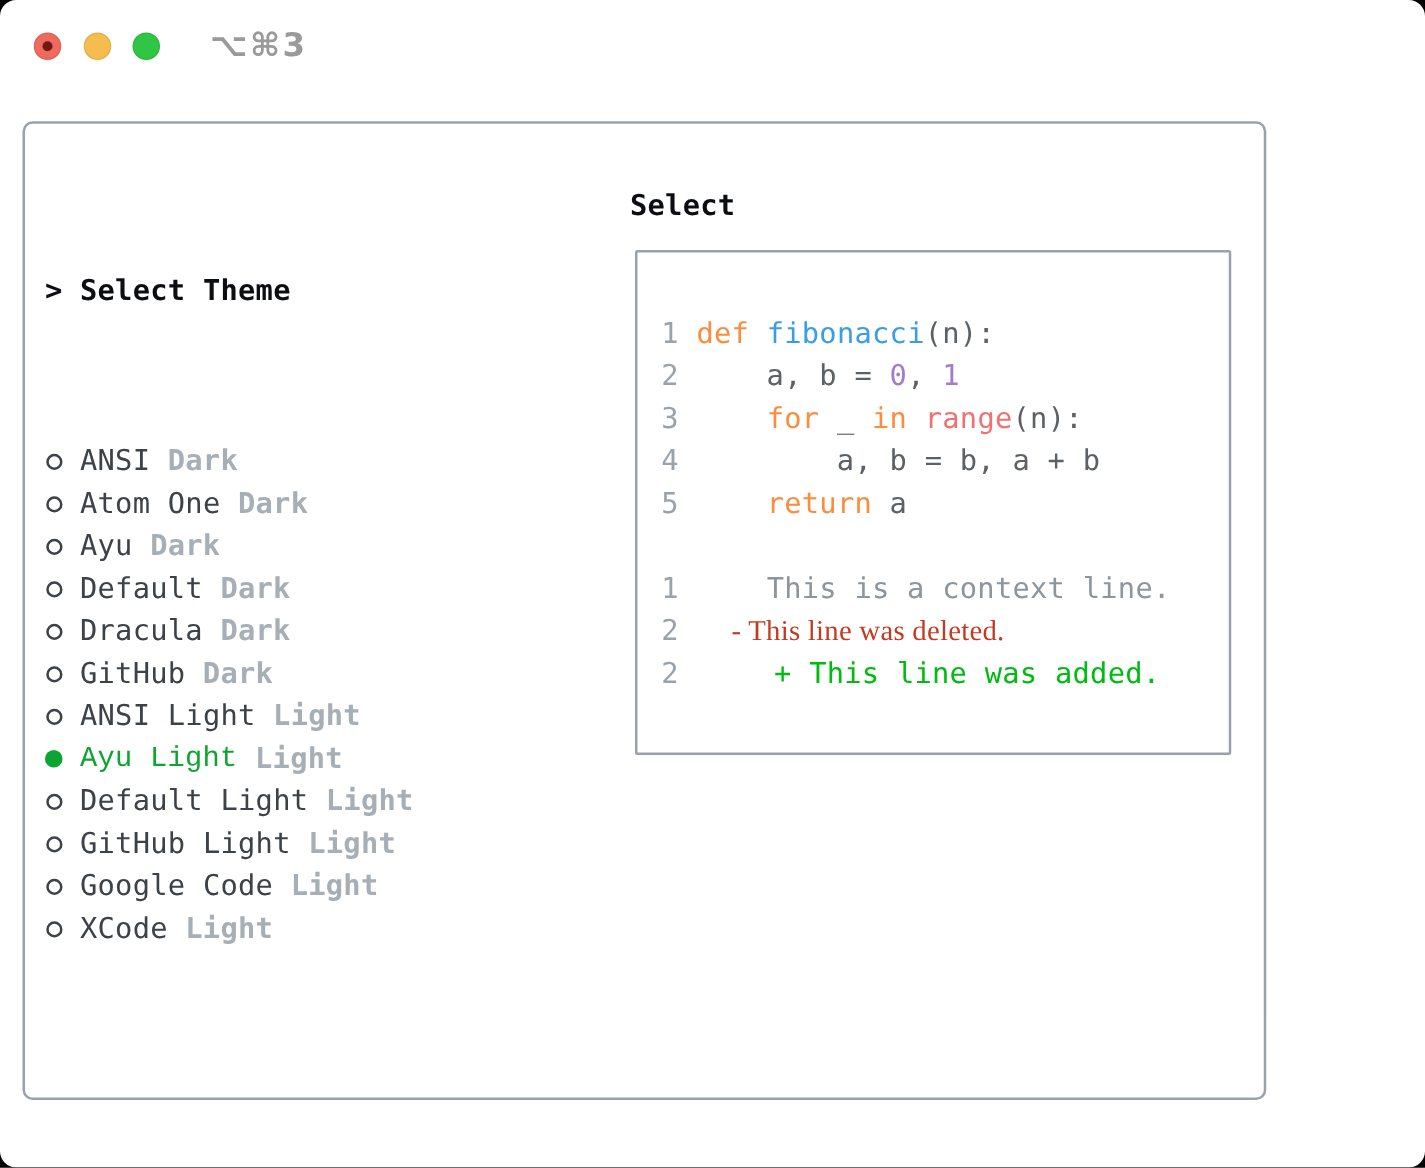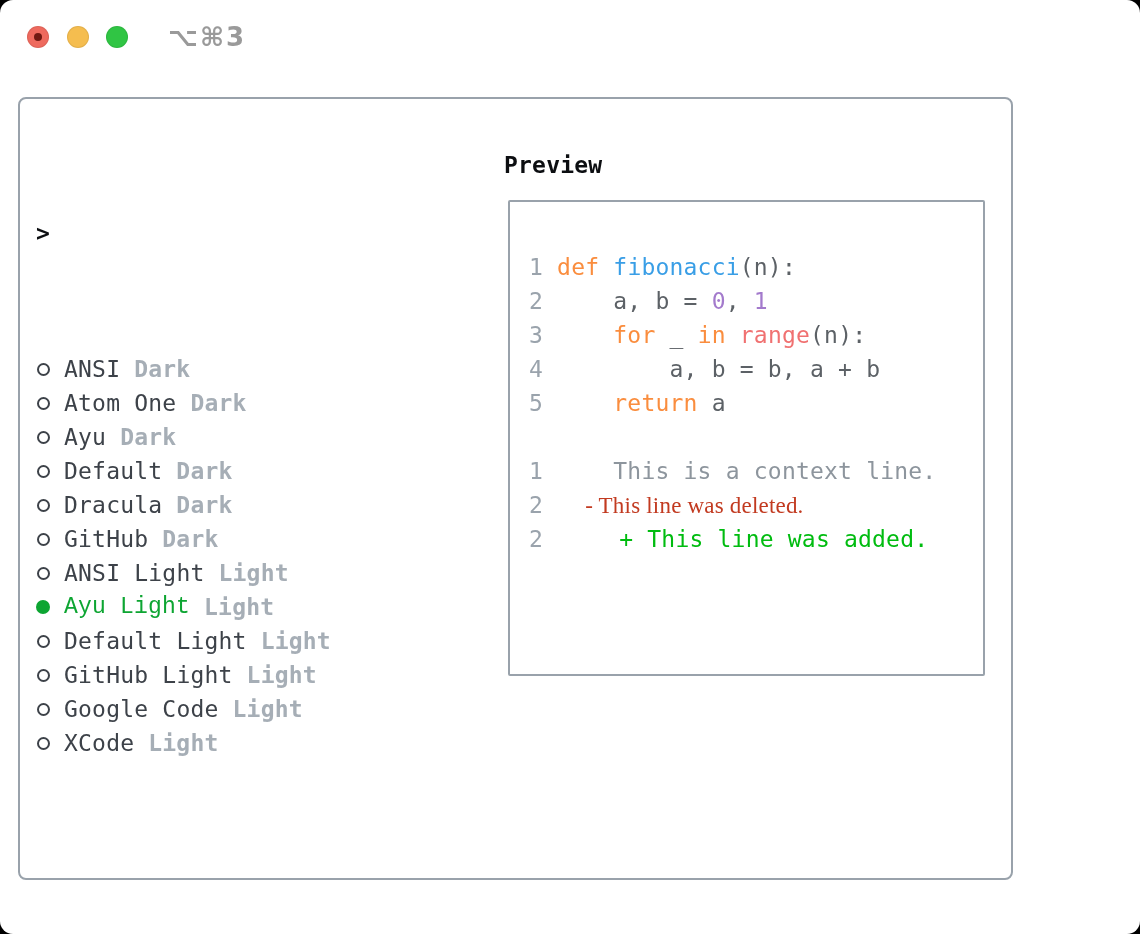--- a/index.html
+++ b/index.html
@@ -43,21 +43,21 @@
     border-radius:50%;margin-left:1px;}
   .circle.filled{width:14px;height:14px;border:none;background:var(--selection-green);margin-left:0;}
   .hdr{font-weight:bold;color:var(--header-text);}
   .item-name{color:var(--item-text);}
   .item-name.sel{color:var(--selection-green);font-family:Liberation Mono, monospace;}
   .variant{color:var(--variant-dim);margin-left:14px;font-weight:bold;}
   .spacer{height:34px;}
   
   .preview-header{position:absolute;left:484px;top:49px;height:34px;line-height:34px;
     font-weight:bold;color:var(--header-text);}
-  .preview-box{position:absolute;left:488px;top:101px;width:477px;height:476px;
+  .preview-box{position:absolute;left:488px;top:101px;width:477px;height:404px;
     border:2px solid var(--border);border-radius:2px;background:#fff;}
   .code{position:absolute;left:19px;top:48px;}
   .code-line{height:34px;line-height:34px;}
   .tok-ln{color:var(--line-number);}
   .tok-kw{color:var(--syntax-keyword);}
   .tok-fn{color:var(--syntax-function);}
   .tok-num{color:var(--syntax-number);}
   .tok-call{color:var(--syntax-call);}
   .tok-fg{color:var(--code-foreground);}
   .tok-ctx{color:var(--context-line);}
@@ -76,36 +76,37 @@
     <div class="light light-min"></div>
     <div class="light light-zoom"></div>
     <div class="window-title">⌥⌘3</div>
   </div>
 
   <div class="panel">
 
     <div class="left-col mono">
       <div class="row">
         <span class="bullet-cell"><span class="caret">&gt;</span></span>
+        <span class="hdr">Select Theme</span>
       </div>
 
       <div id="theme-list"><div class="row"><span class="bullet-cell"><span class="circle"></span></span><span class="item-name">ANSI</span><span class="variant">Dark</span></div><div class="row"><span class="bullet-cell"><span class="circle"></span></span><span class="item-name">Atom One</span><span class="variant">Dark</span></div><div class="row"><span class="bullet-cell"><span class="circle"></span></span><span class="item-name">Ayu</span><span class="variant">Dark</span></div><div class="row"><span class="bullet-cell"><span class="circle"></span></span><span class="item-name">Default</span><span class="variant">Dark</span></div><div class="row"><span class="bullet-cell"><span class="circle"></span></span><span class="item-name">Dracula</span><span class="variant">Dark</span></div><div class="row"><span class="bullet-cell"><span class="circle"></span></span><span class="item-name">GitHub</span><span class="variant">Dark</span></div><div class="row"><span class="bullet-cell"><span class="circle"></span></span><span class="item-name">ANSI Light</span><span class="variant">Light</span></div><div class="row"><span class="bullet-cell"><span class="circle filled"></span></span><span class="item-name sel">Ayu Light</span><span class="variant">Light</span></div><div class="row"><span class="bullet-cell"><span class="circle"></span></span><span class="item-name">Default Light</span><span class="variant">Light</span></div><div class="row"><span class="bullet-cell"><span class="circle"></span></span><span class="item-name">GitHub Light</span><span class="variant">Light</span></div><div class="row"><span class="bullet-cell"><span class="circle"></span></span><span class="item-name">Google Code</span><span class="variant">Light</span></div><div class="row"><span class="bullet-cell"><span class="circle"></span></span><span class="item-name">XCode</span><span class="variant">Light</span></div></div>
 
       <div class="spacer"></div>
 
       
 
       
 
       
 
       
       
     </div>
 
-    <div class="preview-header mono">Preview</div>
+    <div class="preview-header mono">Select</div>
 
     <div class="preview-box">
       <div class="code mono" id="preview-code"><div class="code-line"><span class="tok-ln">1 </span><span class="tok-kw">def</span><span class="tok-fg"> </span><span class="tok-fn">fibonacci</span><span class="tok-fg">(n):</span></div><div class="code-line"><span class="tok-ln">2 </span><span class="tok-fg">    a, b = </span><span class="tok-num">0</span><span class="tok-fg">, </span><span class="tok-num">1</span></div><div class="code-line"><span class="tok-ln">3 </span><span class="tok-fg">    </span><span class="tok-kw">for</span><span class="tok-fg"> _ </span><span class="tok-kw">in</span><span class="tok-fg"> </span><span class="tok-call">range</span><span class="tok-fg">(n):</span></div><div class="code-line"><span class="tok-ln">4 </span><span class="tok-fg">        a, b = b, a + b</span></div><div class="code-line"><span class="tok-ln">5 </span><span class="tok-fg">    </span><span class="tok-kw">return</span><span class="tok-fg"> a</span></div><div class="code-line"></div><div class="code-line"><span class="tok-ln">1</span><span class="tok-fg">     </span><span class="tok-ctx">This is a context line.</span></div><div class="code-line"><span class="tok-ln">2</span><span class="tok-fg">   </span><span class="tok-del">- This line was deleted.</span></div><div class="code-line"><span class="tok-ln">2</span><span class="tok-fg">   </span><span class="tok-add">+ This line was added.</span></div></div>
     </div>
 
   </div>
 </div>
 
 </body></html>

